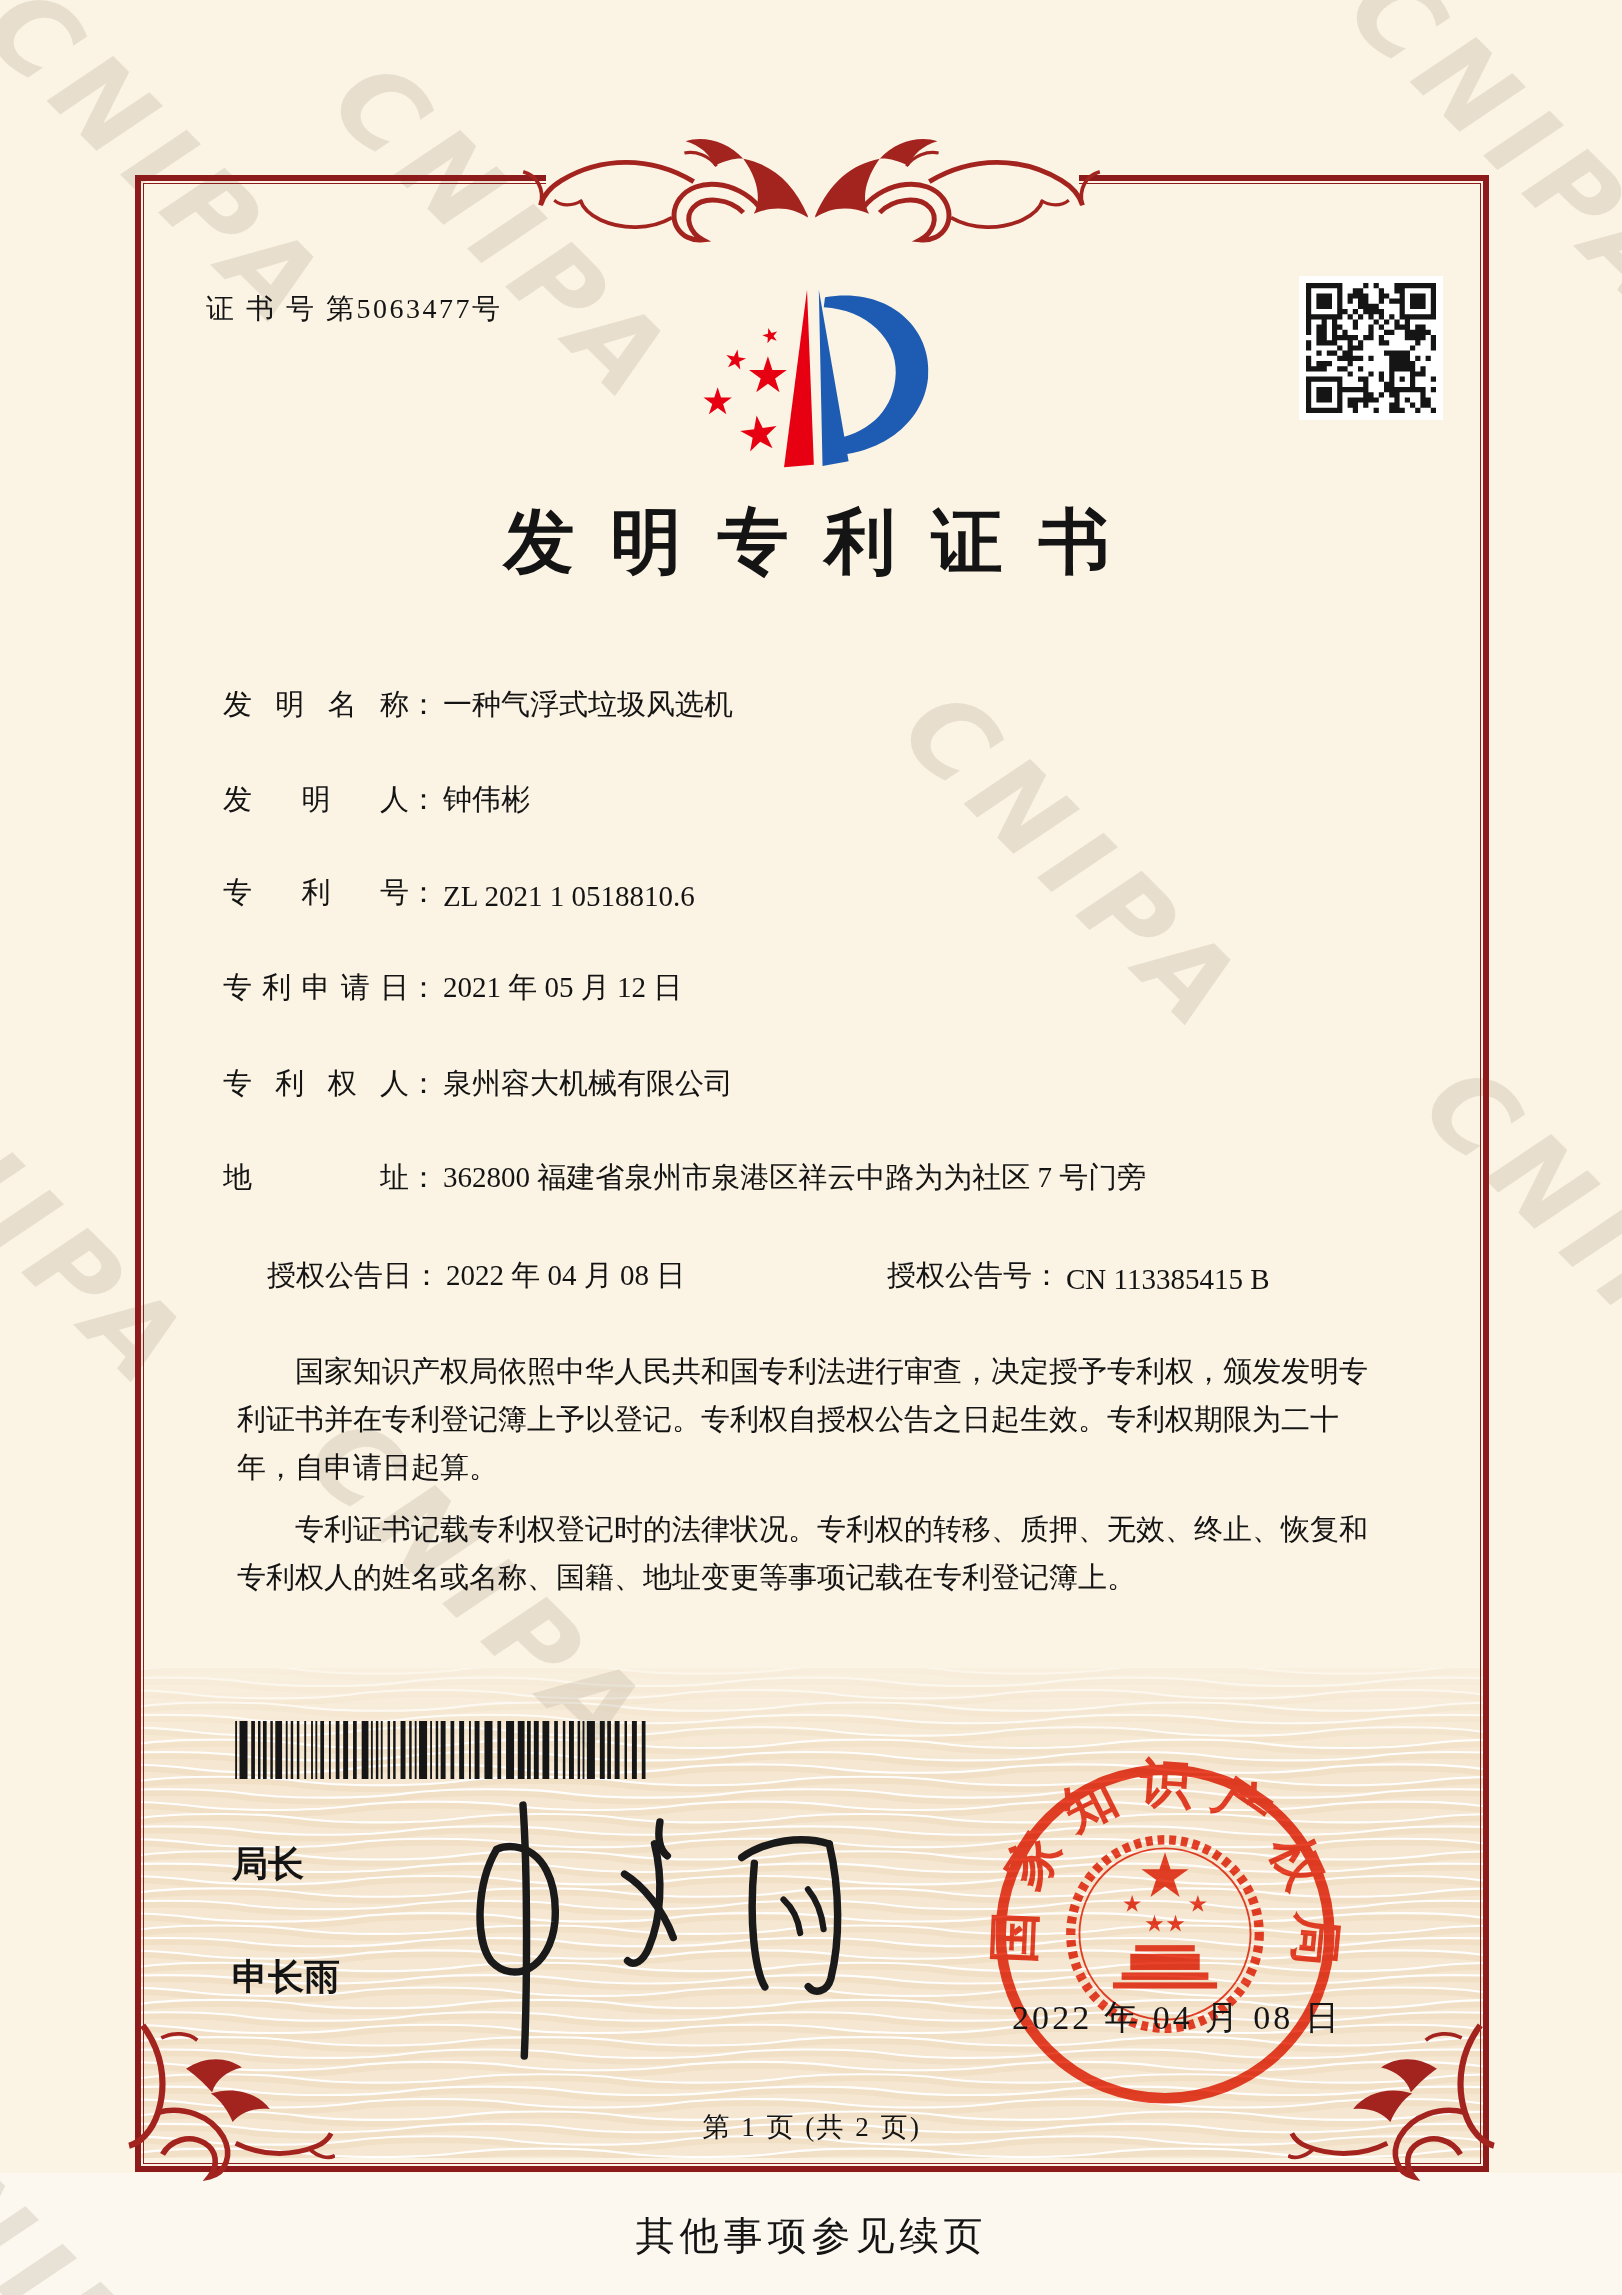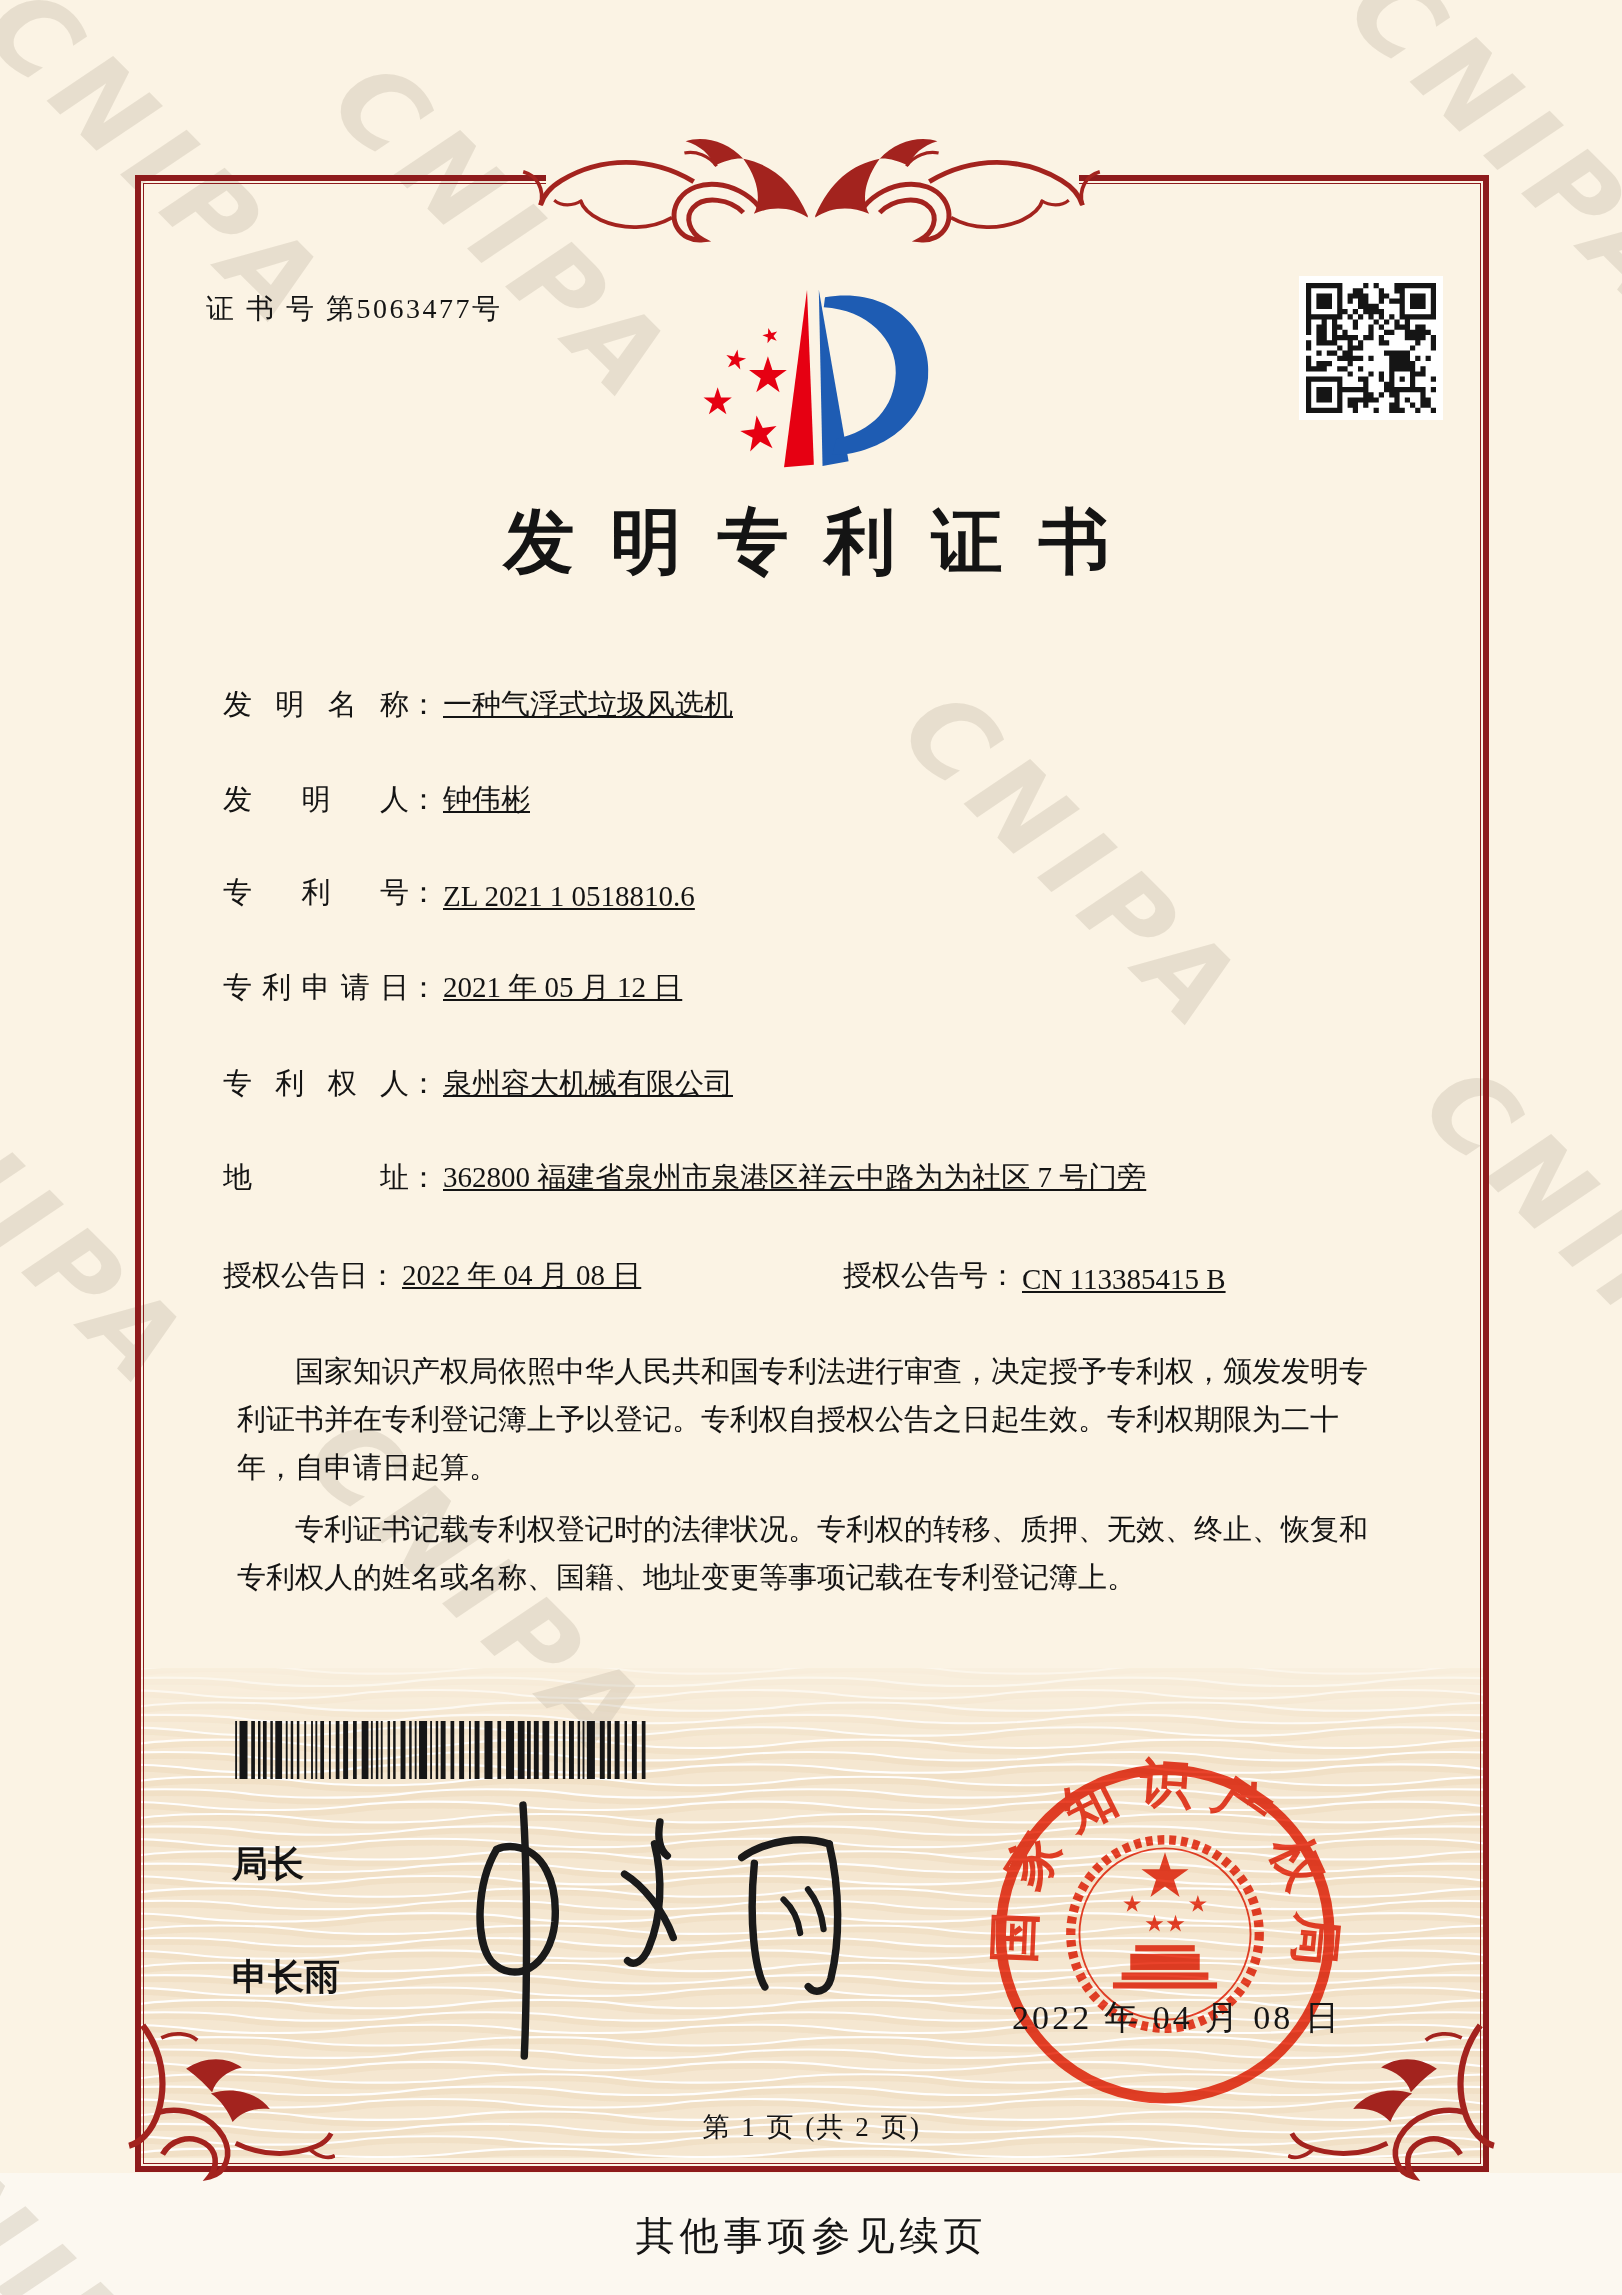--- a/index.html
+++ b/index.html
@@ -30,23 +30,23 @@
   .cert-no{position:absolute;left:206px;top:290px;font-size:28px;letter-spacing:2.5px;z-index:5;}
   .logo{position:absolute;left:676px;top:270px;width:267px;height:211px;z-index:5;}
   .qr{position:absolute;left:1299px;top:276px;width:144px;height:144px;background:#ffffff;z-index:5;}
   .qr svg{position:absolute;left:6.8px;top:6.8px;}
   .title{position:absolute;left:0;right:0;top:495px;text-align:center;font-size:71px;font-weight:700;
          letter-spacing:36px;padding-left:26px;z-index:5;}
   
   .frow{position:absolute;left:223px;font-size:29px;z-index:5;white-space:nowrap;}
   .flabel{display:inline-block;width:186px;text-align:justify;text-align-last:justify;
           text-justify:inter-character;vertical-align:bottom;}
-  .flabel2{display:inline-block;vertical-align:bottom;}
+  .flabel2{display:inline-block;vertical-align:bottom;margin-left:44px;}
   .fcolon{display:inline-block;vertical-align:bottom;}
-  .fvalue{display:inline-block;margin-left:5px;vertical-align:bottom;text-decoration:underline;}
+  .fvalue{display:inline-block;margin-left:5px;vertical-align:bottom;}
   .fpair2{position:absolute;left:620px;top:0;}
   
   .body-text{position:absolute;left:223px;top:1333px;width:1179px;font-size:29px;line-height:48px;z-index:5;}
   .body-text p{margin:14px;text-indent:58px;}
   .body-text p + p{margin-top:6.2px;}
   
   .barcode{position:absolute;left:234px;top:1721px;width:417px;height:58px;z-index:5;}
   .officer-title{position:absolute;left:232px;top:1840px;font-size:36px;font-weight:700;
       font-family:"Liberation Sans","DejaVu Sans",sans-serif;z-index:5;}
   .officer-name{position:absolute;left:232px;top:1953px;font-size:36px;font-weight:700;

